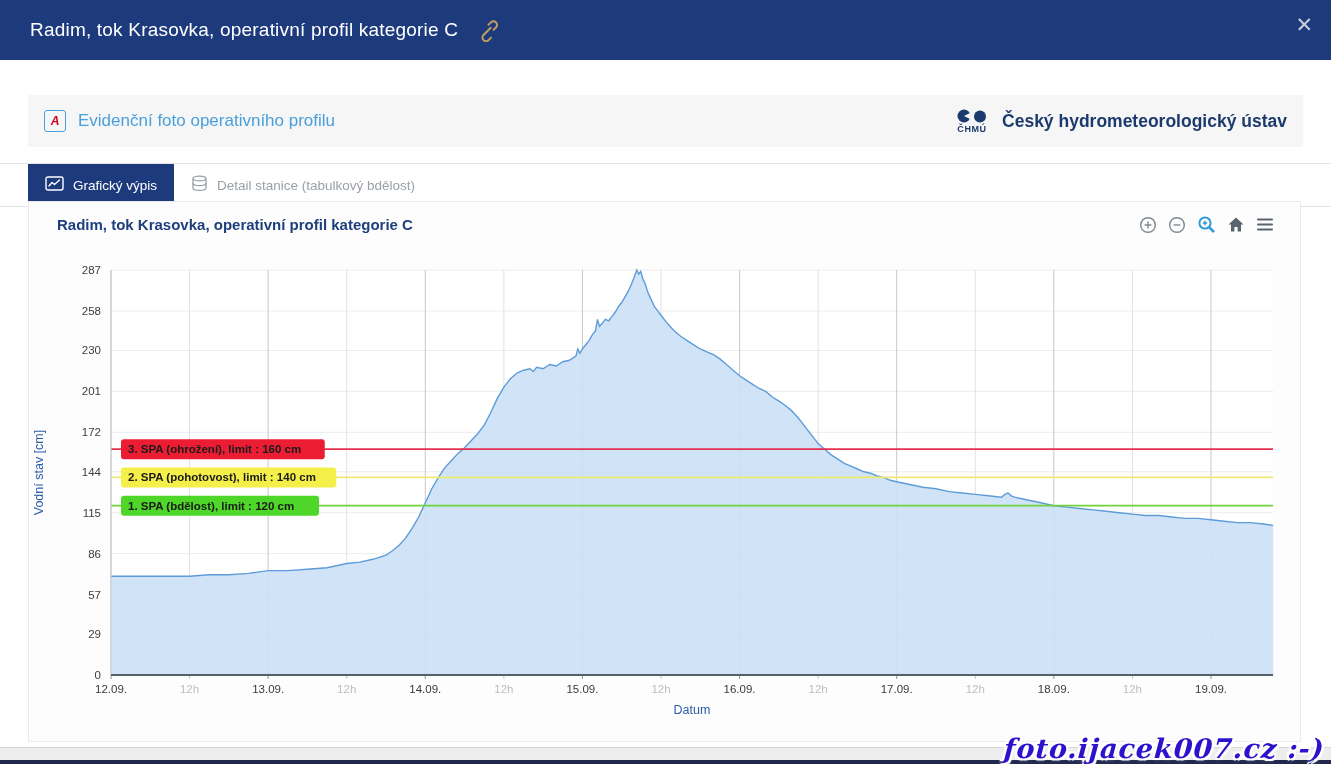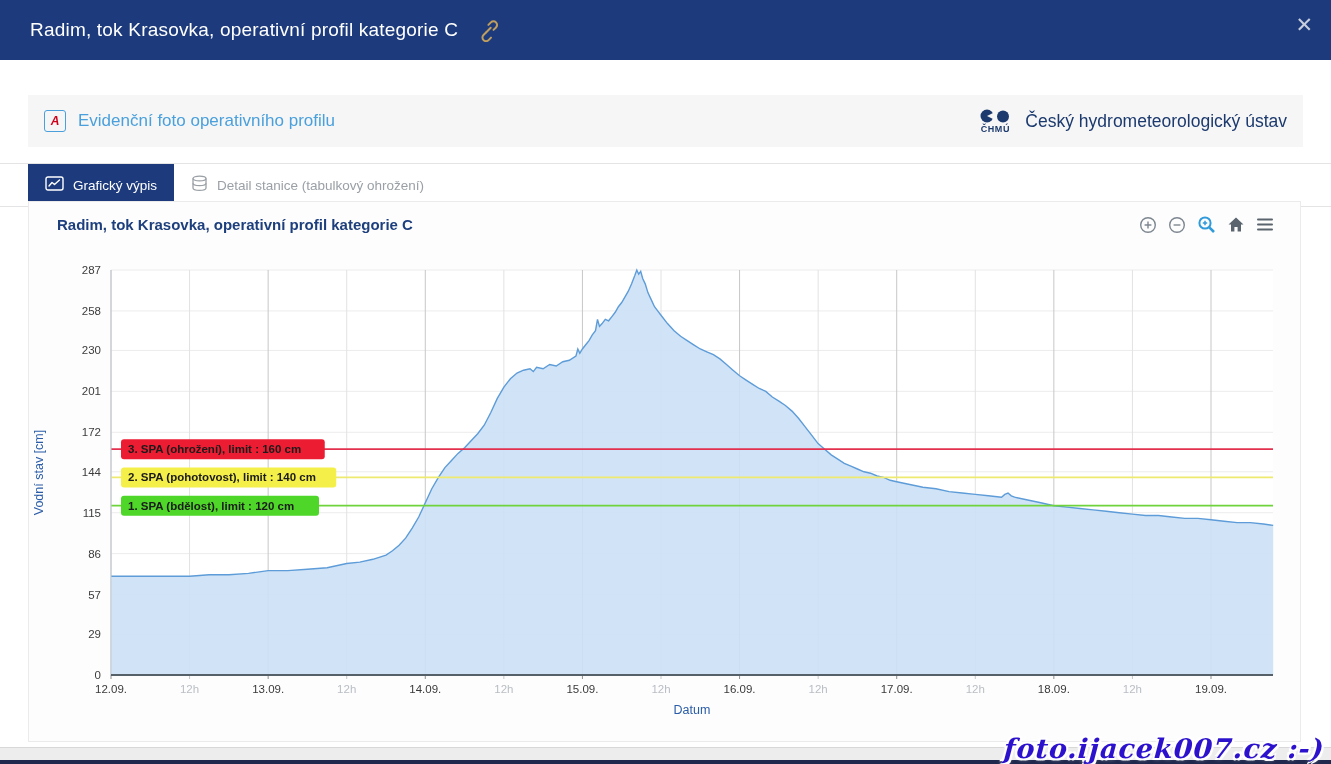--- a/index.html
+++ b/index.html
@@ -27,21 +27,21 @@
     padding:0 16px;box-sizing:border-box;
   }
   .pdf-link{display:flex;align-items:center;gap:12px;color:#4aa0dc;font-size:17px;
     text-decoration:none;cursor:pointer;}
   .pdf-box{width:20px;height:20px;border:1.6px solid #4aa0dc;border-radius:3px;
     display:flex;align-items:center;justify-content:center;
     color:#d0021b;font-size:12px;font-weight:700;font-style:italic;}
   .brand{display:flex;align-items:center;gap:12px;}
   .logo{display:flex;flex-direction:column;align-items:center;line-height:1;}
   .logo-txt{font-size:9px;font-weight:700;color:#1c3a6e;letter-spacing:.6px;margin-top:1px;}
-  .brand-name{font-size:17.5px;font-weight:400;color:#1c3a6e;}
+  .brand-name{font-size:17.5px;font-weight:700;color:#1c3a6e;}
   
   .tabbar{
     position:absolute;left:0;top:163px;width:100%;height:44px;background:#ffffff;
     border-top:1px solid #e4e4e4;border-bottom:1px solid #e4e4e4;
     display:flex;align-items:stretch;padding-left:28px;box-sizing:border-box;
   }
   .tab{display:flex;align-items:center;gap:9px;padding:0 17px;font-size:13.5px;
     color:#9aa0a6;cursor:pointer;white-space:nowrap;}
   .tab.active{background:#1d3b7c;color:#ffffff;}
   
@@ -113,21 +113,21 @@
     <span>Grafický výpis</span>
   </div>
   <div class="tab">
     <span>
       <svg width="17" height="17" viewBox="0 0 17 17" fill="none" stroke="#9aa0a6" stroke-width="1.3">
         <ellipse cx="8.5" cy="3.5" rx="6.5" ry="2.4"></ellipse>
         <path d="M2 3.5 v9.5 c0 1.35 2.9 2.4 6.5 2.4 s6.5 -1.05 6.5 -2.4 v-9.5"></path>
         <path d="M2 8.2 c0 1.35 2.9 2.4 6.5 2.4 s6.5 -1.05 6.5 -2.4"></path>
       </svg>
     </span>
-    <span>Detail stanice (tabulkový ohrožení)</span>
+    <span>Detail stanice (tabulkový bdělost)</span>
   </div>
 </nav>
 
 <section class="chart-card">
   <div class="chart-head">
     <h2 class="chart-title">Radim, tok Krasovka, operativní profil kategorie C</h2>
     <div class="chart-toolbar">
       <span class="tb-btn">
         <svg width="18" height="18" viewBox="0 0 18 18" fill="none" stroke="#7d8790" stroke-width="1.4">
           <circle cx="9" cy="9" r="7.3"></circle>

